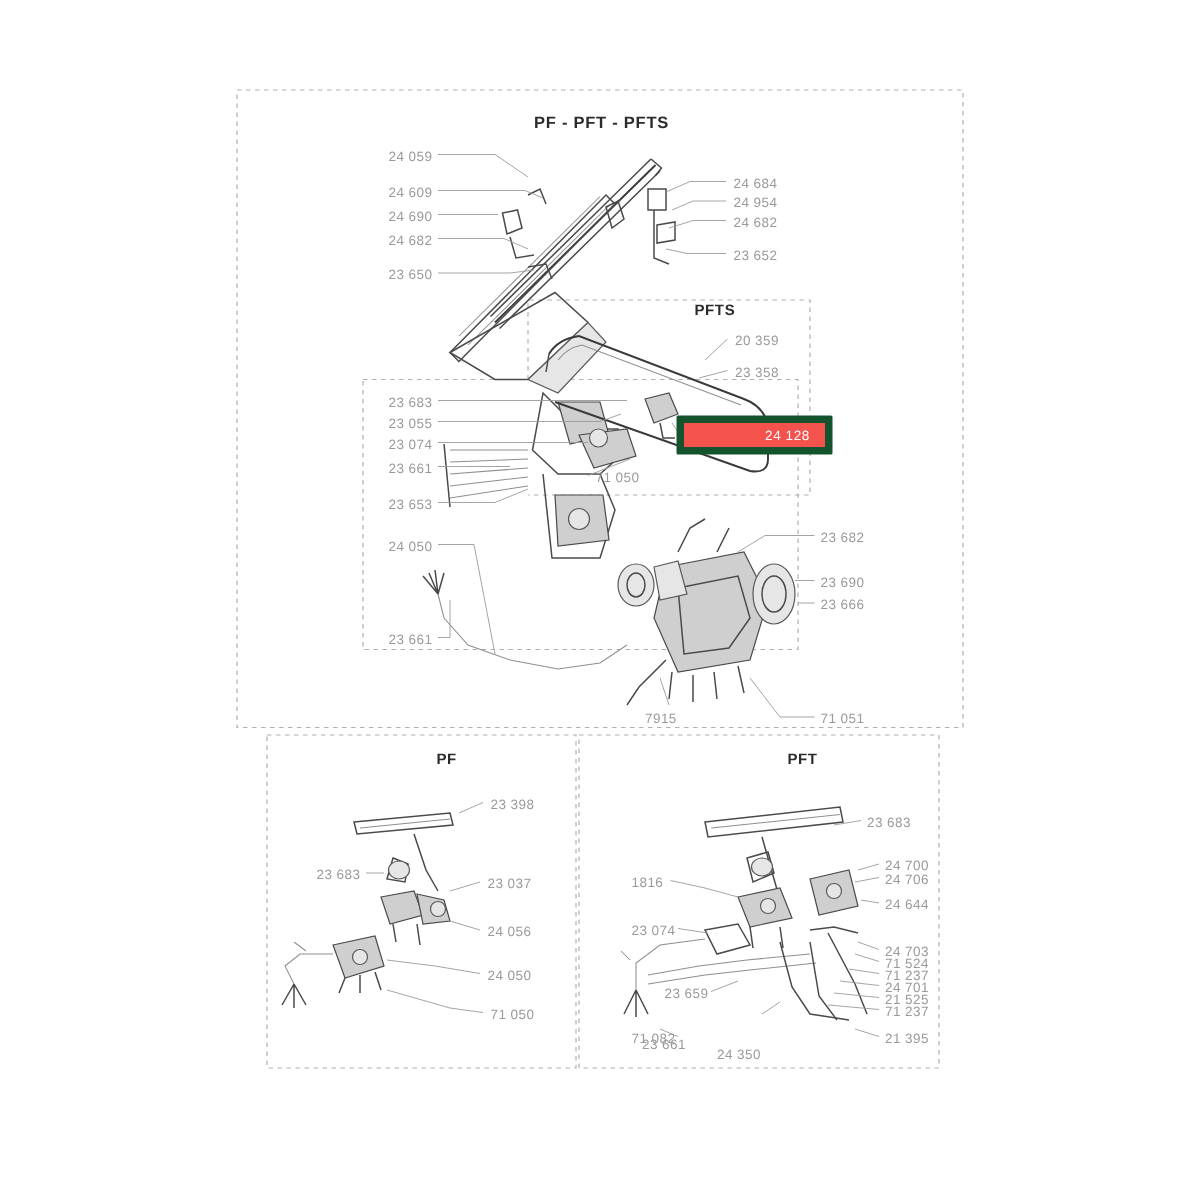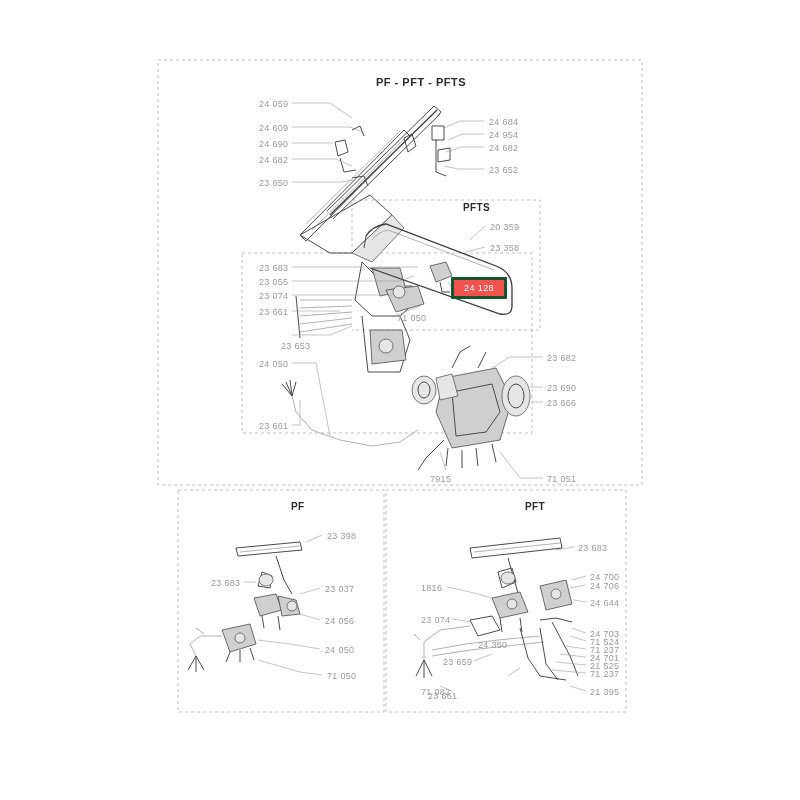--- a/index.html
+++ b/index.html
@@ -37,40 +37,40 @@
     line-height: 11px;
   }
   .title {
     position: absolute;
     font-family: "Liberation Sans", sans-serif;
     font-size: 11px;
     font-weight: bold;
     color: #2b2b2b;
     white-space: nowrap;
     letter-spacing: 0.5px;
-    margin-left: 20px;
   }
   .subtitle {
     position: absolute;
     font-family: "Liberation Sans", sans-serif;
     font-size: 10px;
     font-weight: bold;
     color: #2b2b2b;
     white-space: nowrap;
     letter-spacing: 0.4px;
     margin-left: 28px;
   }
   .highlight-box {
     position: absolute;
     background: #f4524d;
-    border: 3px solid #14532d;
+    border: 5px solid #14532d;
     border-radius: 1px;
     display: flex;
     align-items: center;
     justify-content: center;
+    padding-left: 44px;
   }
   .highlight-box span {
     font-family: "Liberation Sans", sans-serif;
     font-size: 9px;
     color: #ffffff;
     letter-spacing: 0.4px;
   }
 </style>
 </head>
 <body>
@@ -280,40 +280,40 @@
       <div class="lbl" style="left: 489px; top: 130px;">24 954</div>
       <div class="lbl" style="left: 489px; top: 143px;">24 682</div>
       <div class="lbl" style="left: 489px; top: 165px;">23 652</div>
       <div class="lbl" style="left: 490px; top: 222px;">20 359</div>
       <div class="lbl" style="left: 490px; top: 243px;">23 358</div>
       <div class="lbl" style="left: 259px; top: 263px;">23 683</div>
       <div class="lbl" style="left: 259px; top: 277px;">23 055</div>
       <div class="lbl" style="left: 259px; top: 291px;">23 074</div>
       <div class="lbl" style="left: 259px; top: 307px;">23 661</div>
       <div class="lbl" style="left: 397px; top: 313px;">71 050</div>
-      <div class="lbl" style="left: 259px; top: 341px; margin-left: 22px;">23 653</div>
+      <div class="lbl" style="left: 259px; top: 331px;">23 653</div>
       <div class="lbl" style="left: 259px; top: 359px;">24 050</div>
       <div class="lbl" style="left: 547px; top: 353px;">23 682</div>
       <div class="lbl" style="left: 547px; top: 383px;">23 690</div>
       <div class="lbl" style="left: 547px; top: 398px;">23 666</div>
       <div class="lbl" style="left: 259px; top: 421px;">23 661</div>
       <div class="lbl" style="left: 430px; top: 474px;">7915</div>
       <div class="lbl" style="left: 547px; top: 474px;">71 051</div>
       <div class="lbl" style="left: 327px; top: 531px;">23 398</div>
       <div class="lbl" style="left: 211px; top: 578px;">23 683</div>
       <div class="lbl" style="left: 325px; top: 584px;">23 037</div>
       <div class="lbl" style="left: 325px; top: 616px;">24 056</div>
       <div class="lbl" style="left: 325px; top: 645px;">24 050</div>
       <div class="lbl" style="left: 327px; top: 671px;">71 050</div>
       <div class="lbl" style="left: 428px; top: 691px;">23 661</div>
       <div class="lbl" style="left: 578px; top: 543px;">23 683</div>
       <div class="lbl" style="left: 421px; top: 583px;">1816</div>
       <div class="lbl" style="left: 421px; top: 615px;">23 074</div>
       <div class="lbl" style="left: 443px; top: 657px;">23 659</div>
-      <div class="lbl" style="left: 478px; top: 640px;">24 350</div>
+      <div class="lbl" style="left: 478px; top: 698px;">24 350</div>
       <div class="lbl" style="left: 421px; top: 687px;">71 082</div>
       <div class="lbl" style="left: 590px; top: 572px;">24 700</div>
       <div class="lbl" style="left: 590px; top: 581px;">24 706</div>
       <div class="lbl" style="left: 590px; top: 598px;">24 644</div>
       <div class="lbl" style="left: 590px; top: 629px;">24 703</div>
       <div class="lbl" style="left: 590px; top: 637px;">71 524</div>
       <div class="lbl" style="left: 590px; top: 645px;">71 237</div>
       <div class="lbl" style="left: 590px; top: 653px;">24 701</div>
       <div class="lbl" style="left: 590px; top: 661px;">21 525</div>
       <div class="lbl" style="left: 590px; top: 669px;">71 237</div>

